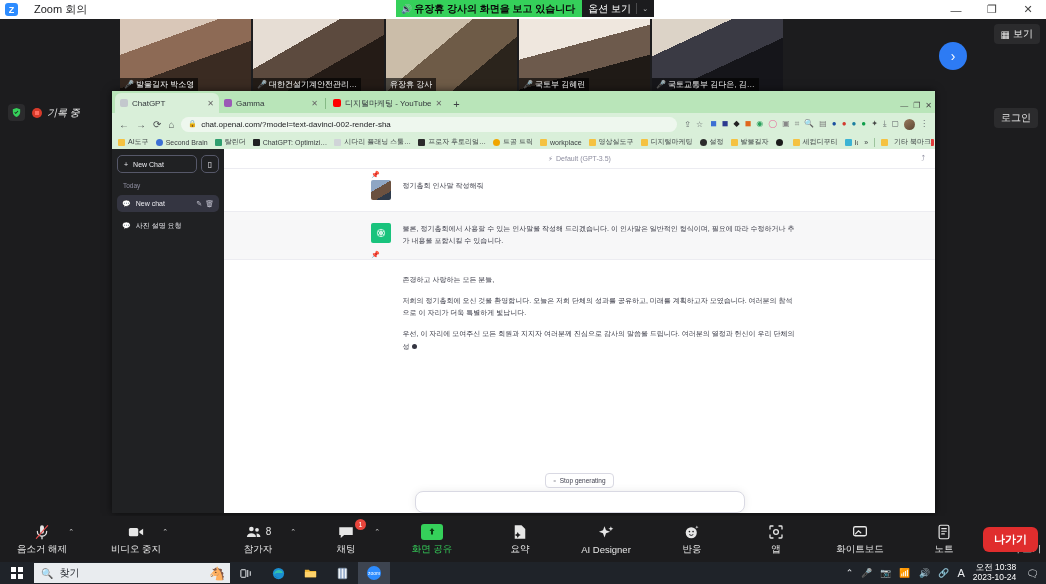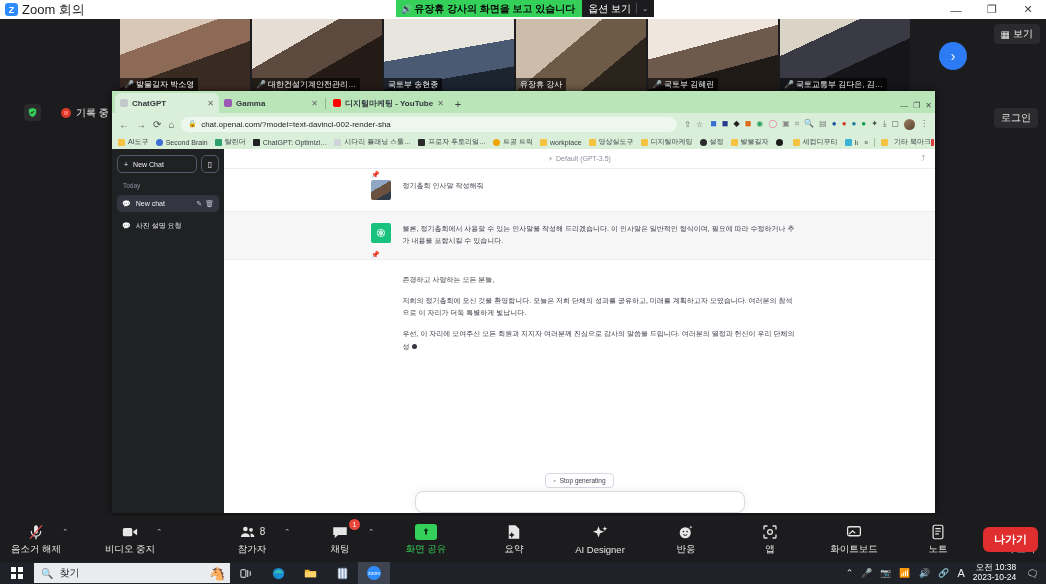--- a/index.html
+++ b/index.html
@@ -16,21 +16,21 @@
   
   .titlebar {
     position: absolute; top: 0; left: 0; width: 1046px; height: 19px;
     background: #ffffff; display: flex; align-items: center;
   }
   .tb-logo {
     width: 13px; height: 13px; margin-left: 5px; border-radius: 3px;
     background: #2d8cff; color: #fff; font-size: 9px; font-weight: bold;
     display: flex; align-items: center; justify-content: center;
   }
-  .tb-title { font-size: 13px; color: #1c1c1e; margin-left: 4px; }
+  .tb-title { font-size: 11px; color: #1c1c1e; margin-left: 16px; }
   .tb-spacer { flex: 1; }
   .tb-btn {
     width: 36px; height: 19px; display: flex; align-items: center;
     justify-content: center; font-size: 11px; color: #444;
   }
 
   
   .share-banner {
     position: absolute; top: 0; left: 396px; height: 17px;
     display: flex; align-items: center; z-index: 6;
@@ -68,22 +68,22 @@
   
   .next-arrow {
     position: absolute; right: 79px; top: 42px; width: 28px; height: 28px;
     border-radius: 50%; background: #2d7bf4; color: #fff;
     display: flex; align-items: center; justify-content: center;
     font-size: 14px; z-index: 5;
   }
 
   
   .rec-wrap {
-    position: absolute; left: 24px; top: 104px; display: flex;
-    align-items: center; gap: 20px; z-index: 4;
+    position: absolute; left: 8px; top: 104px; display: flex;
+    align-items: center; gap: 7px; z-index: 4; font-style: italic;
   }
   .shield {
     width: 17px; height: 17px; border-radius: 4px; background: #2b2b2d;
     display: flex; align-items: center; justify-content: center;
   }
   .shield svg { width: 11px; height: 11px; }
   .rec-pill { display: flex; align-items: center; gap: 5px; }
   .rec-dot {
     width: 10px; height: 10px; border-radius: 50%;
     background: radial-gradient(circle at 50% 50%, #ff6b5e 0 35%, #d83a2a 36% 100%);
@@ -107,21 +107,21 @@
     display: flex; flex-direction: column; overflow: hidden;
   }
   
   .tabstrip {
     height: 22px; background: #b9e5b9; display: flex; align-items: flex-end;
     padding-left: 3px; position: relative;
   }
   .chrome-tab {
     height: 20px; display: flex; align-items: center; gap: 4px;
     padding: 0 5px; font-size: 8px; color: #32373c;
-    border-radius: 6px 6px 0 0; min-width: 104px; max-width: 126px; font-weight: bold;
+    border-radius: 6px 6px 0 0; min-width: 104px; max-width: 126px;
   }
   .chrome-tab.active { background: #d9efd9; }
   .tab-fav { width: 8px; height: 8px; border-radius: 2px; flex: 0 0 auto; }
   .tab-title { flex: 1; overflow: hidden; white-space: nowrap; text-overflow: ellipsis; }
   .tab-x { font-size: 8px; color: #666; }
   .tab-divider { width: 1px; height: 11px; background: #86ba86; margin: 0 2px 4px 2px; }
   .tab-new { font-size: 11px; color: #3c4043; margin: 0 0 3px 6px; }
   .tabstrip-right {
     position: absolute; right: 3px; bottom: 3px; display: flex; gap: 5px;
     font-size: 8px; color: #4a4a4a;
@@ -329,26 +329,20 @@
     </div>
 
     <div class="vtile">
       <div class="vimg ph2"></div>
       <div class="vname">
         <span class="mute-ic">🎤</span>
         <span>대한건설기계안전관리…</span>
       </div>
     </div>
 
-    <div class="vtile">
-      <div class="vimg ph3"></div>
-      <div class="vname">
-        <span>국토부 송현종</span>
-      </div>
-    </div>
 
     <div class="vtile active">
       <div class="vimg ph4"></div>
       <div class="vname">
         <span>유장휴 강사</span>
       </div>
     </div>
 
     <div class="vtile">
       <div class="vimg ph5"></div>
@@ -611,21 +605,21 @@
         </div>
         <div class="composer-wrap">
           <div class="composer"></div>
         </div>
       </div>
     </div>
   </div>
 
   <div class="zbar">
 
-    <div class="zitem" style="margin-left:10px">
+    <div class="zitem" style="margin-left:16px">
       <div class="zicon">
         <svg viewBox="0 0 24 24" fill="none" stroke="#e6e6e6" stroke-width="1.7" stroke-linecap="round">
           <path d="M12 3a2.6 2.6 0 0 1 2.6 2.6v6a2.6 2.6 0 0 1-5.2 0v-6A2.6 2.6 0 0 1 12 3z" fill="#e6e6e6" stroke="none"></path>
           <path d="M5.8 11.2a6.2 6.2 0 0 0 12.4 0M12 17.4V21"></path>
           <path d="M4.5 20.5L19.5 3.5" stroke="#e04a4a" stroke-width="1.6"></path>
         </svg>
       </div>
       <div class="zlabel">음소거 해제</div>
       <span class="zcaret" style="right:-6px">⌃</span>
     </div>

